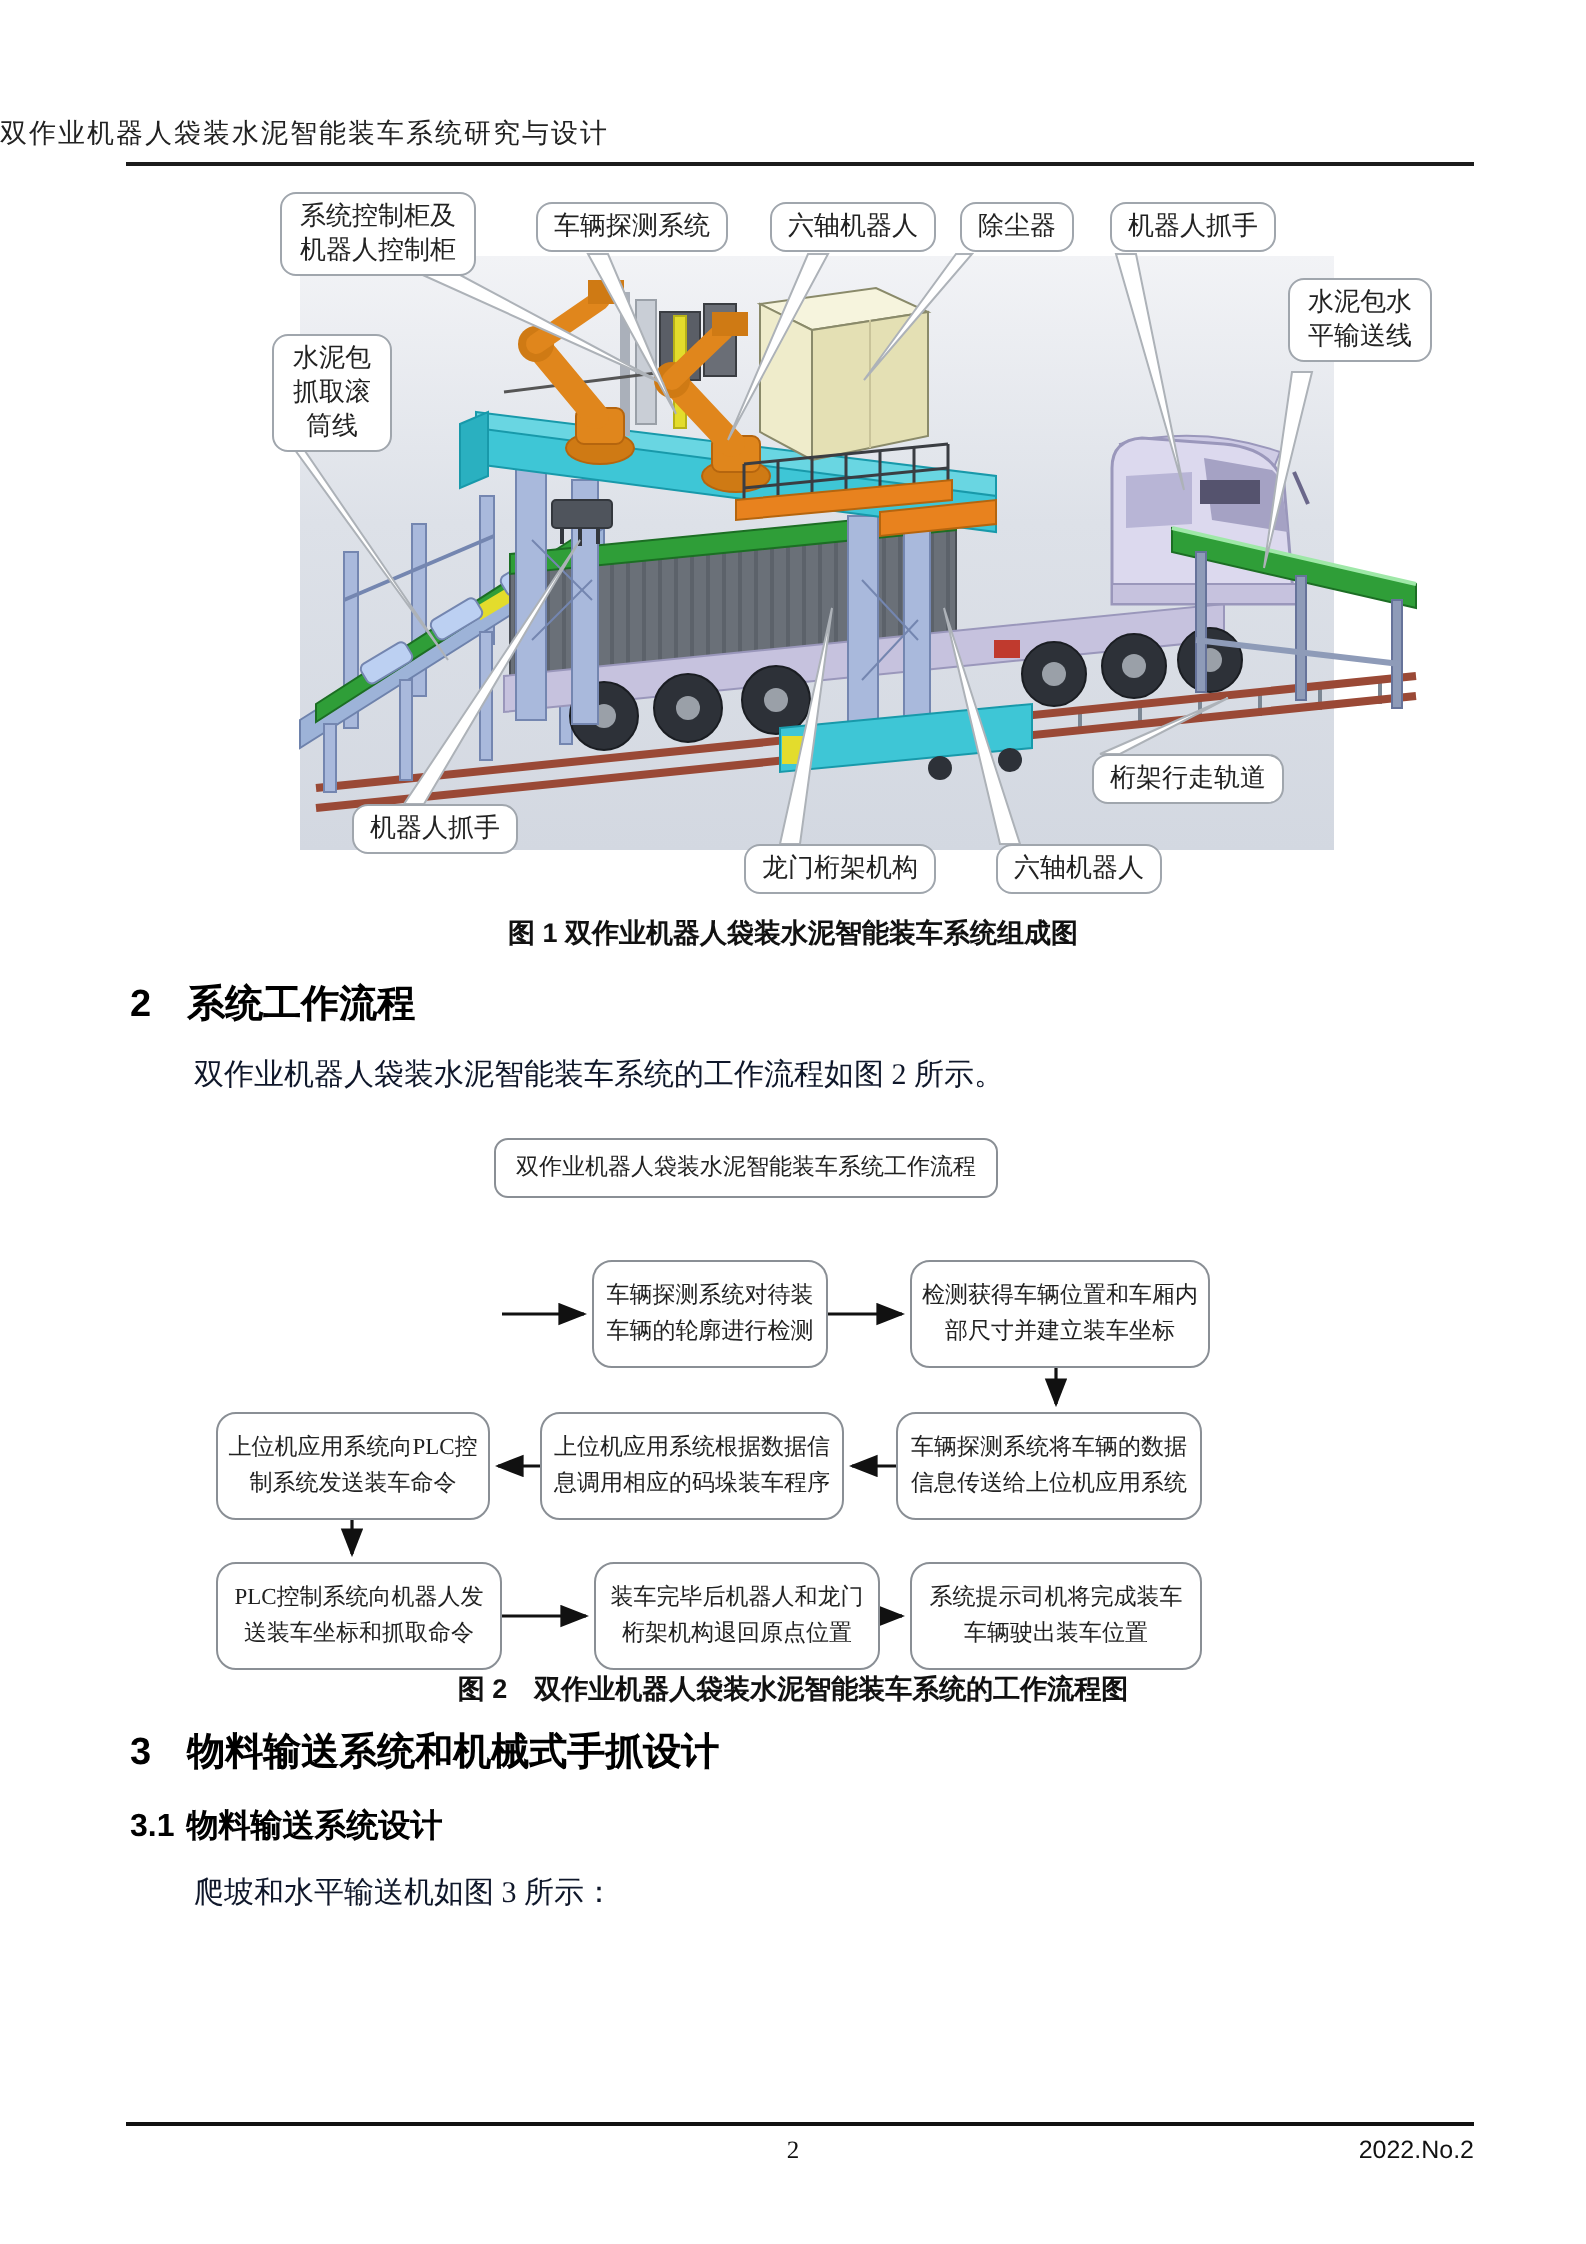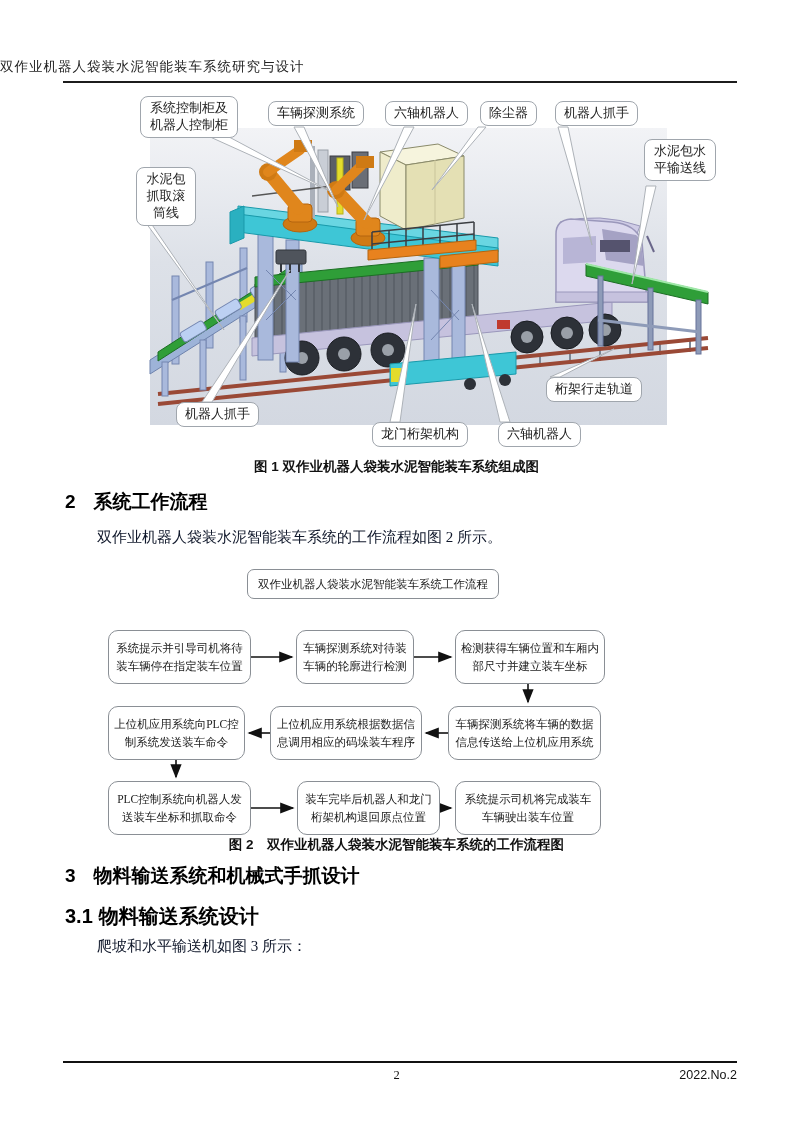--- a/index.html
+++ b/index.html
@@ -18,21 +18,21 @@
            font-size:13px;line-height:1.3;color:#222;text-align:center;box-sizing:border-box;margin-left:28px;}
   .nowrap{white-space:nowrap;}
   .figcap{left:0;width:100%;text-align:center;font-family:"Liberation Sans","DejaVu Sans",sans-serif;
           font-weight:700;font-size:13.5px;color:#111;}
 
   
   .h-sec{left:65px;font-family:"Liberation Sans","DejaVu Sans",sans-serif;font-weight:700;
          font-size:19px;color:#000;}
   .h-sec .num{display:inline-block;margin-right:18px;}
   .h-sub{left:65px;font-family:"Liberation Sans","DejaVu Sans",sans-serif;font-weight:700;
-         font-size:20px;color:#000;}
+         font-size:16px;color:#000;}
   .h-sub .num{display:inline-block;margin-right:6px;}
   .para{left:97px;font-size:15px;color:#0f172a;}
 
   
   .flowchart{top:560px;left:100px;width:520px;height:300px;}
   .fc-box{position:absolute;background:#fff;border:1.2px solid #8a8f95;border-radius:10px;
           box-sizing:border-box;display:flex;align-items:center;justify-content:center;
           text-align:center;font-size:11.5px;line-height:1.6;color:#222;padding:2px 5px;}
   .fc-title{position:absolute;background:#fff;border:1.2px solid #8a8f95;border-radius:7px;
             font-size:11.5px;line-height:28px;color:#222;padding:0 10px;white-space:nowrap;}
@@ -281,21 +281,20 @@
         <line x1="314" y1="97" x2="351" y2="97" marker-end="url(#ah)"></line>
         <line x1="428" y1="124" x2="428" y2="142" marker-end="url(#ah)"></line>
         <line x1="348" y1="173" x2="326" y2="173" marker-end="url(#ah)"></line>
         <line x1="170" y1="173" x2="149" y2="173" marker-end="url(#ah)"></line>
         <line x1="76" y1="200" x2="76" y2="217" marker-end="url(#ah)"></line>
         <line x1="151" y1="248" x2="193" y2="248" marker-end="url(#ah)"></line>
         <line x1="340" y1="248" x2="351" y2="248" marker-end="url(#ah)"></line>
       </g>
     </svg>
     <div class="fc-title" style="left:147px;top:9px;">双作业机器人袋装水泥智能装车系统工作流程</div>
-    <div class="fc-box" style="left:8px;  top:70px; width:143px;height:54px;">系统提示并引导司机将待装车辆停在指定装车位置</div>
     <div class="fc-box" style="left:196px;top:70px; width:118px;height:54px;">车辆探测系统对待装车辆的轮廓进行检测</div>
     <div class="fc-box" style="left:355px;top:70px; width:150px;height:54px;">检测获得车辆位置和车厢内部尺寸并建立装车坐标</div>
     <div class="fc-box" style="left:8px;  top:146px;width:137px;height:54px;">上位机应用系统向PLC控制系统发送装车命令</div>
     <div class="fc-box" style="left:170px;top:146px;width:152px;height:54px;">上位机应用系统根据数据信息调用相应的码垛装车程序</div>
     <div class="fc-box" style="left:348px;top:146px;width:153px;height:54px;">车辆探测系统将车辆的数据信息传送给上位机应用系统</div>
     <div class="fc-box" style="left:8px;  top:221px;width:143px;height:54px;">PLC控制系统向机器人发送装车坐标和抓取命令</div>
     <div class="fc-box" style="left:197px;top:221px;width:143px;height:54px;">装车完毕后机器人和龙门桁架机构退回原点位置</div>
     <div class="fc-box" style="left:355px;top:221px;width:146px;height:54px;">系统提示司机将完成装车车辆驶出装车位置</div>
   </div>
 

